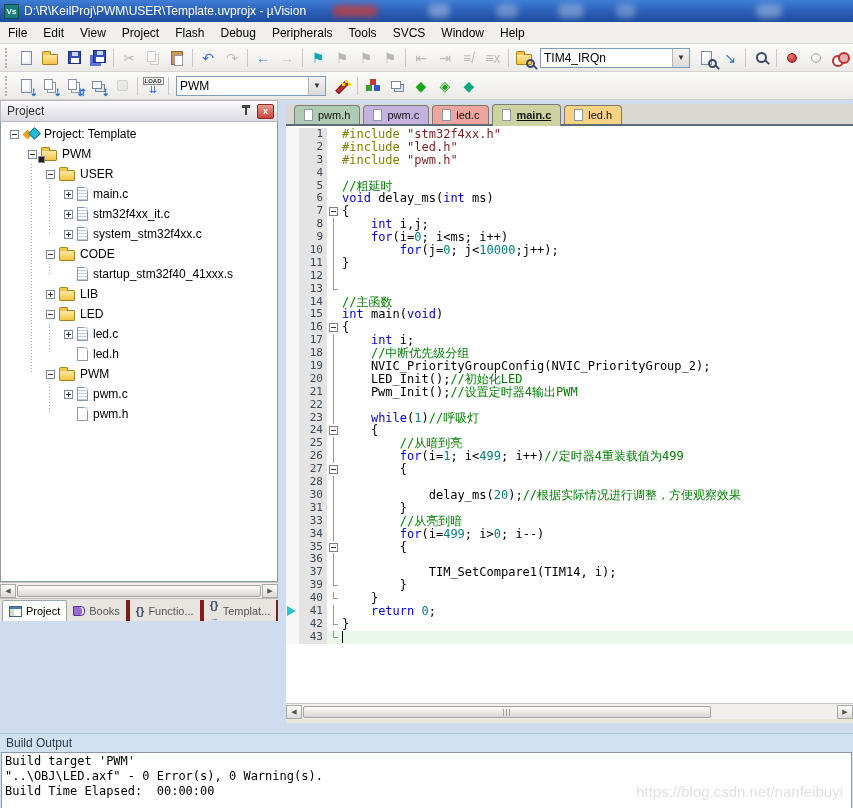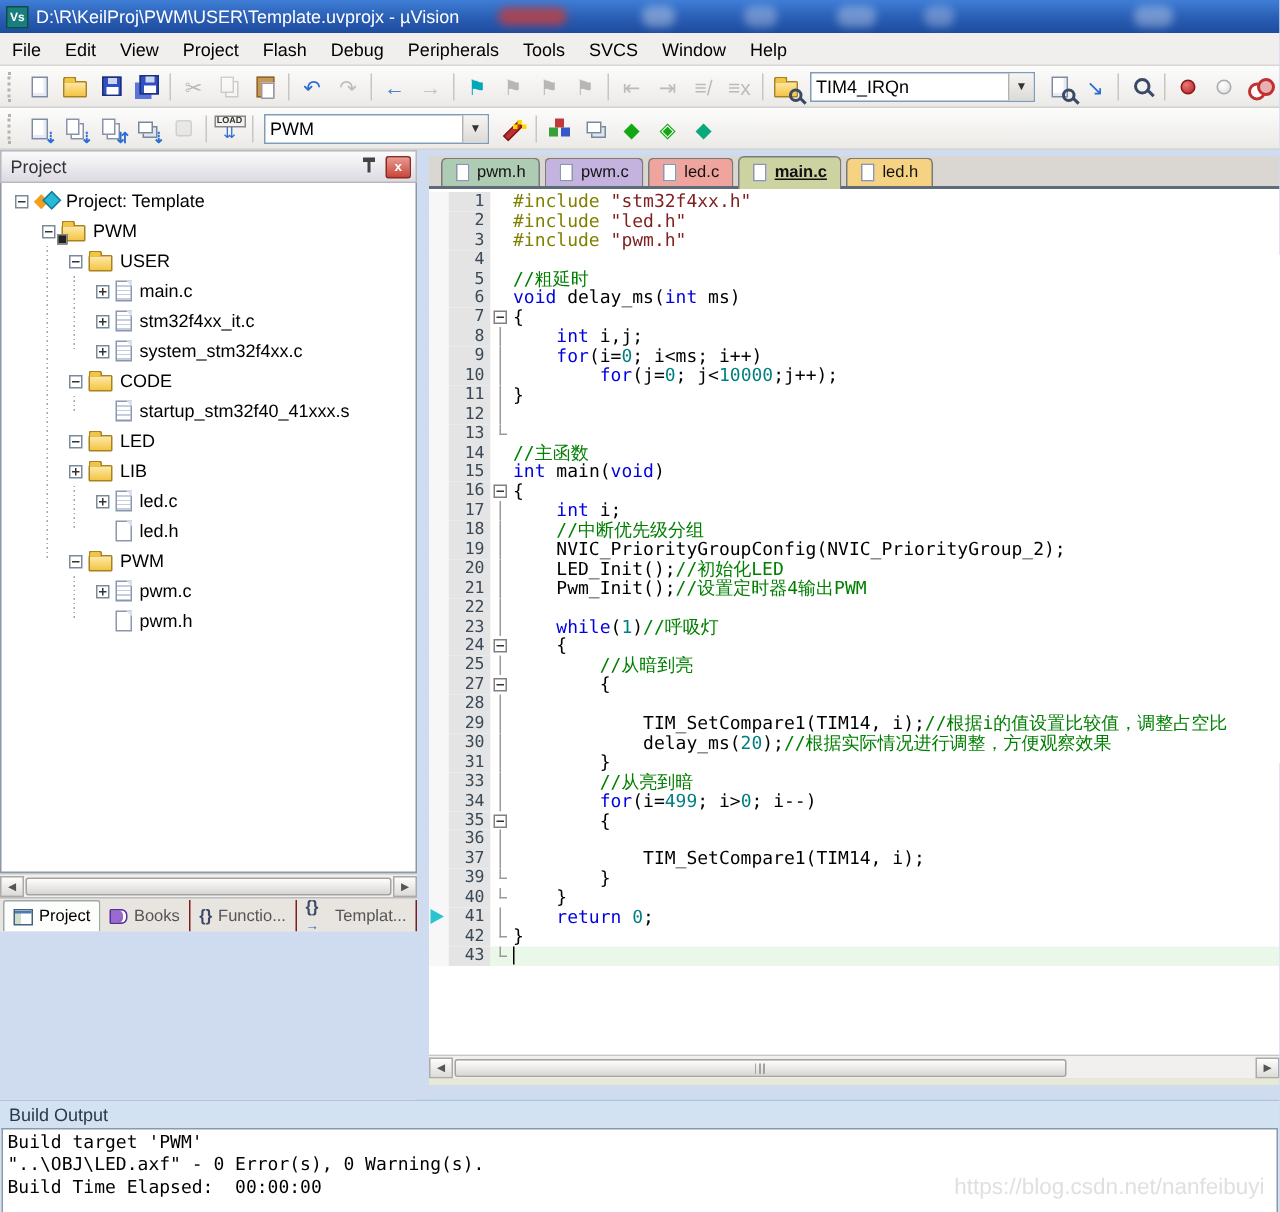--- a/index.html
+++ b/index.html
@@ -100,21 +100,21 @@
   .ic-file::after{content:"";position:absolute;right:-1px;top:-1px;border-style:solid;border-width:0 4px 4px 0;border-color:transparent #d7e0ec transparent transparent;}
   .t-label{padding-left:1px;}
 
   .t-hscroll{height:16px;background:#f1f0ee;border-top:1px solid #c8c6c3;display:flex;align-items:center;}
   .sb-btn{width:16px;height:14px;background:linear-gradient(#fdfdfc,#dddbd7);border:1px solid #aaa;
     font-size:7px;color:#555;display:flex;align-items:center;justify-content:center;flex:none;}
   .sb-thumb{height:12px;background:linear-gradient(#fdfdfd,#d8d6d3);border:1px solid #a5a3a0;border-radius:2px;margin:0 1px;}
   .sb-grip{background:repeating-linear-gradient(to right,#a5a3a0 0 1px,transparent 1px 3px);width:9px;height:7px;margin:2px auto;}
 
   .ptabs{height:23px;background:#e8e5e1;border-top:1px solid #bbb;display:flex;align-items:flex-end;padding-left:2px;}
-  .ptab{height:21px;display:flex;align-items:center;padding:0 6px;font-size:11px;color:#555;gap:4px;border-right:1px solid #7f1d1d;}
+  .ptab{height:21px;display:flex;align-items:center;padding:0 6px;font-size:11px;color:#555;gap:4px;border-right:4px solid #7f1d1d;}
   .ptab.active{background:#fdfdfc;border:1px solid #9aa;border-bottom:none;color:#000;border-radius:2px 2px 0 0;}
   .pi-grid{width:13px;height:11px;background:#fff;border:1px solid #46627e;
     box-shadow:inset 0 2px 0 #4a7ab4,inset 4px 0 0 #cfe0c8;}
   .pi-book{width:12px;height:10px;background:linear-gradient(135deg,#9a6ad0 60%,#7a4ab0);border:1px solid #55309a;border-radius:1px 4px 4px 1px;box-shadow:inset -2px 0 0 #fff;}
   .pi-braces{color:#3a4a66;font-weight:bold;font-size:11px;}
   .pstrip{flex:1;background:#cfdcef;}
 
   .splitter{width:8px;background:#cfdcef;}
 
   
@@ -404,32 +404,32 @@
         </div>
         <div class="t-row">
           <div class="t-ind" style="width: 54px;"></div>
           <div class="t-exparea"></div>
           <div class="ic ic-file lines"></div>
           <div class="t-label">startup_stm32f40_41xxx.s</div>
         </div>
         <div class="t-row">
           <div class="t-ind" style="width: 36px;"></div>
           <div class="t-exparea">
+            <div class="t-exp plus"></div>
+          </div>
+          <div class="ic ic-folder"></div>
+          <div class="t-label">LIB</div>
+        </div>
+        <div class="t-row">
+          <div class="t-ind" style="width: 36px;"></div>
+          <div class="t-exparea">
             <div class="t-exp"></div>
           </div>
           <div class="ic ic-folder"></div>
           <div class="t-label">LED</div>
-        </div>
-        <div class="t-row">
-          <div class="t-ind" style="width: 36px;"></div>
-          <div class="t-exparea">
-            <div class="t-exp plus"></div>
-          </div>
-          <div class="ic ic-folder"></div>
-          <div class="t-label">LIB</div>
         </div>
         <div class="t-row">
           <div class="t-ind" style="width: 54px;"></div>
           <div class="t-exparea">
             <div class="t-exp plus"></div>
           </div>
           <div class="ic ic-file lines"></div>
           <div class="t-label">led.c</div>
         </div>
         <div class="t-row">
@@ -532,23 +532,23 @@
         <div class="cl"><div class="m"></div><div class="n">16</div><div class="f"><div class="fold-box"></div></div><div class="t"><span class="pln">{</span></div></div>
         <div class="cl"><div class="m"></div><div class="n">17</div><div class="f"><div class="fold-line"></div></div><div class="t"><span class="pln">    </span><span class="kw">int</span><span class="pln"> i;</span></div></div>
         <div class="cl"><div class="m"></div><div class="n">18</div><div class="f"><div class="fold-line"></div></div><div class="t"><span class="pln">    </span><span class="cmt">//中断优先级分组</span></div></div>
         <div class="cl"><div class="m"></div><div class="n">19</div><div class="f"><div class="fold-line"></div></div><div class="t"><span class="pln">    NVIC_PriorityGroupConfig(NVIC_PriorityGroup_2);</span></div></div>
         <div class="cl"><div class="m"></div><div class="n">20</div><div class="f"><div class="fold-line"></div></div><div class="t"><span class="pln">    LED_Init();</span><span class="cmt">//初始化LED</span></div></div>
         <div class="cl"><div class="m"></div><div class="n">21</div><div class="f"><div class="fold-line"></div></div><div class="t"><span class="pln">    Pwm_Init();</span><span class="cmt">//设置定时器4输出PWM</span></div></div>
         <div class="cl"><div class="m"></div><div class="n">22</div><div class="f"><div class="fold-line"></div></div><div class="t"></div></div>
         <div class="cl"><div class="m"></div><div class="n">23</div><div class="f"><div class="fold-line"></div></div><div class="t"><span class="pln">    </span><span class="kw">while</span><span class="pln">(</span><span class="num">1</span><span class="pln">)</span><span class="cmt">//呼吸灯</span></div></div>
         <div class="cl"><div class="m"></div><div class="n">24</div><div class="f"><div class="fold-box"></div></div><div class="t"><span class="pln">    {</span></div></div>
         <div class="cl"><div class="m"></div><div class="n">25</div><div class="f"><div class="fold-line"></div></div><div class="t"><span class="pln">        </span><span class="cmt">//从暗到亮</span></div></div>
+        <div class="cl"><div class="m"></div><div class="n">26</div><div class="f"><div class="fold-line"></div></div><div class="t"><span class="pln">        </span><span class="kw">for</span><span class="pln">(i=</span><span class="num">1</span><span class="pln">; i&lt;</span><span class="num">499</span><span class="pln">; i++)</span><span class="cmt">//定时器4重装载值为499</span></div></div>
         <div class="cl"><div class="m"></div><div class="n">27</div><div class="f"><div class="fold-box"></div></div><div class="t"><span class="pln">        {</span></div></div>
         <div class="cl"><div class="m"></div><div class="n">28</div><div class="f"><div class="fold-line"></div></div><div class="t"></div></div>
-        <div class="cl"><div class="m"></div><div class="n">29</div><div class="f"><div class="fold-line"></div></div><div class="t"><span class="pln">            TIM_SetCompare1(TIM14, i);</span><span class="cmt">//根据i的值设置比较值，调整占空比</span></div></div>
         <div class="cl"><div class="m"></div><div class="n">30</div><div class="f"><div class="fold-line"></div></div><div class="t"><span class="pln">            delay_ms(</span><span class="num">20</span><span class="pln">);</span><span class="cmt">//根据实际情况进行调整，方便观察效果</span></div></div>
         <div class="cl"><div class="m"></div><div class="n">31</div><div class="f"><div class="fold-line"></div></div><div class="t"><span class="pln">        }</span></div></div>
         <div class="cl"><div class="m"></div><div class="n">33</div><div class="f"><div class="fold-line"></div></div><div class="t"><span class="pln">        </span><span class="cmt">//从亮到暗</span></div></div>
         <div class="cl"><div class="m"></div><div class="n">34</div><div class="f"><div class="fold-line"></div></div><div class="t"><span class="pln">        </span><span class="kw">for</span><span class="pln">(i=</span><span class="num">499</span><span class="pln">; i&gt;</span><span class="num">0</span><span class="pln">; i--)</span></div></div>
         <div class="cl"><div class="m"></div><div class="n">35</div><div class="f"><div class="fold-box"></div></div><div class="t"><span class="pln">        {</span></div></div>
         <div class="cl"><div class="m"></div><div class="n">36</div><div class="f"><div class="fold-line"></div></div><div class="t"></div></div>
         <div class="cl"><div class="m"></div><div class="n">37</div><div class="f"><div class="fold-line"></div></div><div class="t"><span class="pln">            TIM_SetCompare1(TIM14, i);</span></div></div>
         <div class="cl"><div class="m"></div><div class="n">39</div><div class="f"><div class="fold-end"></div></div><div class="t"><span class="pln">        }</span></div></div>
         <div class="cl"><div class="m"></div><div class="n">40</div><div class="f"><div class="fold-end"></div></div><div class="t"><span class="pln">    }</span></div></div>
         <div class="cl"><div class="m"><div class="mark-arrow"></div></div><div class="n">41</div><div class="f"><div class="fold-line"></div></div><div class="t"><span class="pln">    </span><span class="kw">return</span><span class="pln"> </span><span class="num">0</span><span class="pln">;</span></div></div>

